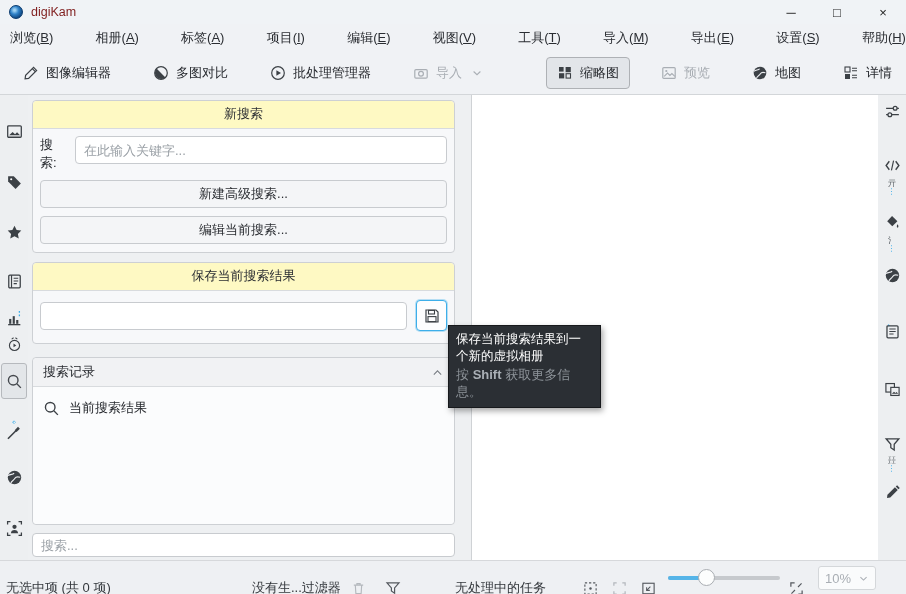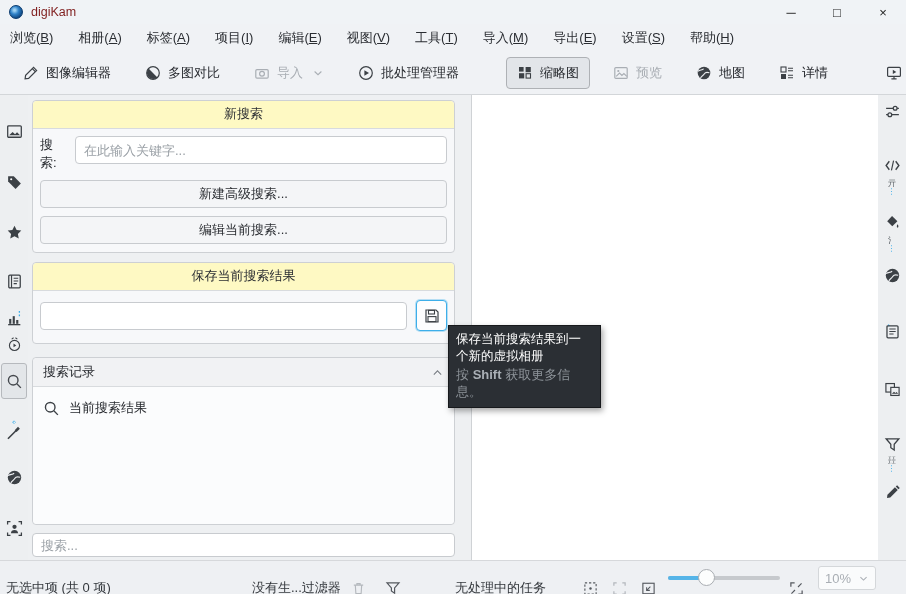--- a/index.html
+++ b/index.html
@@ -16,27 +16,27 @@
   .titlebar { height:24px; background:#f0f3f6; display:flex; align-items:center; padding-left:9px; }
   .app-logo { width:14px; height:14px; border-radius:50%;
     background:radial-gradient(circle at 38% 35%, #9fd2f2 8%, #2f82c9 38%, #0b3f77 80%);
     border:1px solid #0a3a6e; margin-right:8px; }
   .app-title { font-size:12.5px; color:#7f1d1d; }
   .win-controls { margin-left:auto; display:flex; height:100%; }
   .win-btn { width:46px; display:flex; align-items:center; justify-content:center;
     font-size:13px; color:#222; cursor:default; }
 
   
-  .menubar { height:28px; background:#f0f2f5; display:flex; align-items:center; padding-left:10px; gap:25px; }
+  .menubar { height:28px; background:#f0f2f5; display:flex; align-items:center; padding-left:10px; gap:25px;justify-content:space-between; }
   .menu-item { color:#2a2d32; white-space:nowrap; }
   .menu-item .accel { text-decoration:underline; }
 
   
   .toolbar { height:43px; background:#f0f2f5; border-bottom:1px solid #d3d6d9;
-    display:flex; align-items:center; padding:0 8px 0 12px; gap:12px; }
+    display:flex; align-items:center; padding:0 8px 0 12px; gap:20px; }
   .tb-btn { display:flex; align-items:center; gap:7px; padding:6px 10px; border-radius:4px;
     border:1px solid transparent; white-space:nowrap; color:#26292e; }
   .tb-btn.active { background:#e2e5e9; border-color:#aeb1b5; }
   .tb-btn.disabled { color:#a9aeb4; }
   .tb-sep { width:1px; height:26px; background:#c9ccd0; margin:0 6px; }
   .tb-chev { margin-left:2px; }
   .tb-overflow { margin-left:auto; padding:4px 6px; }
 
   
   .body { position:absolute; top:95px; left:0; right:0; bottom:34px; display:flex; background:#eef0f2; }
@@ -135,42 +135,42 @@
   </div>
   <div class="tb-btn">
     <span>
         <svg width="16" height="16" viewBox="0 0 16 16">
           <circle cx="8" cy="8" r="6.3" fill="none" stroke="#3c4146" stroke-width="1.2"></circle>
           <path d="M3.55 3.55a6.3 6.3 0 0 0 8.9 8.9Z" fill="#3c4146"></path>
         </svg>
       </span>
     <span>多图对比</span>
   </div>
+  <div class="tb-btn">
+    <span>
+        <svg width="16" height="16" viewBox="0 0 16 16">
+          <circle cx="8" cy="8" r="6.3" fill="none" stroke="#3c4146" stroke-width="1.2"></circle>
+          <path d="M6.4 5.2L11 8l-4.6 2.8z" fill="#3c4146"></path>
+        </svg>
+      </span>
+    <span>批处理管理器</span>
+  </div>
   <div class="tb-btn disabled">
     <span>
         <svg width="16" height="16" viewBox="0 0 16 16">
           <rect x="1.8" y="4.6" width="12.4" height="8.6" rx="1.2" fill="none" stroke="#a9aeb4" stroke-width="1.2"></rect>
           <circle cx="8" cy="8.8" r="2.4" fill="none" stroke="#a9aeb4" stroke-width="1.2"></circle>
         </svg>
       </span>
     <span>导入</span>
     <span class="tb-chev">
         <svg width="12" height="12" viewBox="0 0 16 16">
           <path d="M3.5 6l4.5 4.3L12.5 6" fill="none" stroke="#a9aeb4" stroke-width="1.4"></path>
         </svg>
       </span>
-  </div>
-  <div class="tb-btn">
-    <span>
-        <svg width="16" height="16" viewBox="0 0 16 16">
-          <circle cx="8" cy="8" r="6.3" fill="none" stroke="#3c4146" stroke-width="1.2"></circle>
-          <path d="M6.4 5.2L11 8l-4.6 2.8z" fill="#3c4146"></path>
-        </svg>
-      </span>
-    <span>批处理管理器</span>
   </div>
   <div class="tb-sep"></div>
   <div class="tb-btn active">
     <span>
         <svg width="16" height="16" viewBox="0 0 16 16">
           <rect x="2" y="2" width="4.6" height="4.6" fill="#3c4146"></rect>
           <rect x="8.6" y="2" width="5.2" height="5.2" fill="#3c4146"></rect>
           <rect x="2" y="8.2" width="5.2" height="5.2" fill="#3c4146"></rect>
           <rect x="9.1" y="8.7" width="4.4" height="4.4" fill="none" stroke="#3c4146" stroke-width="1.1"></rect>
         </svg>

